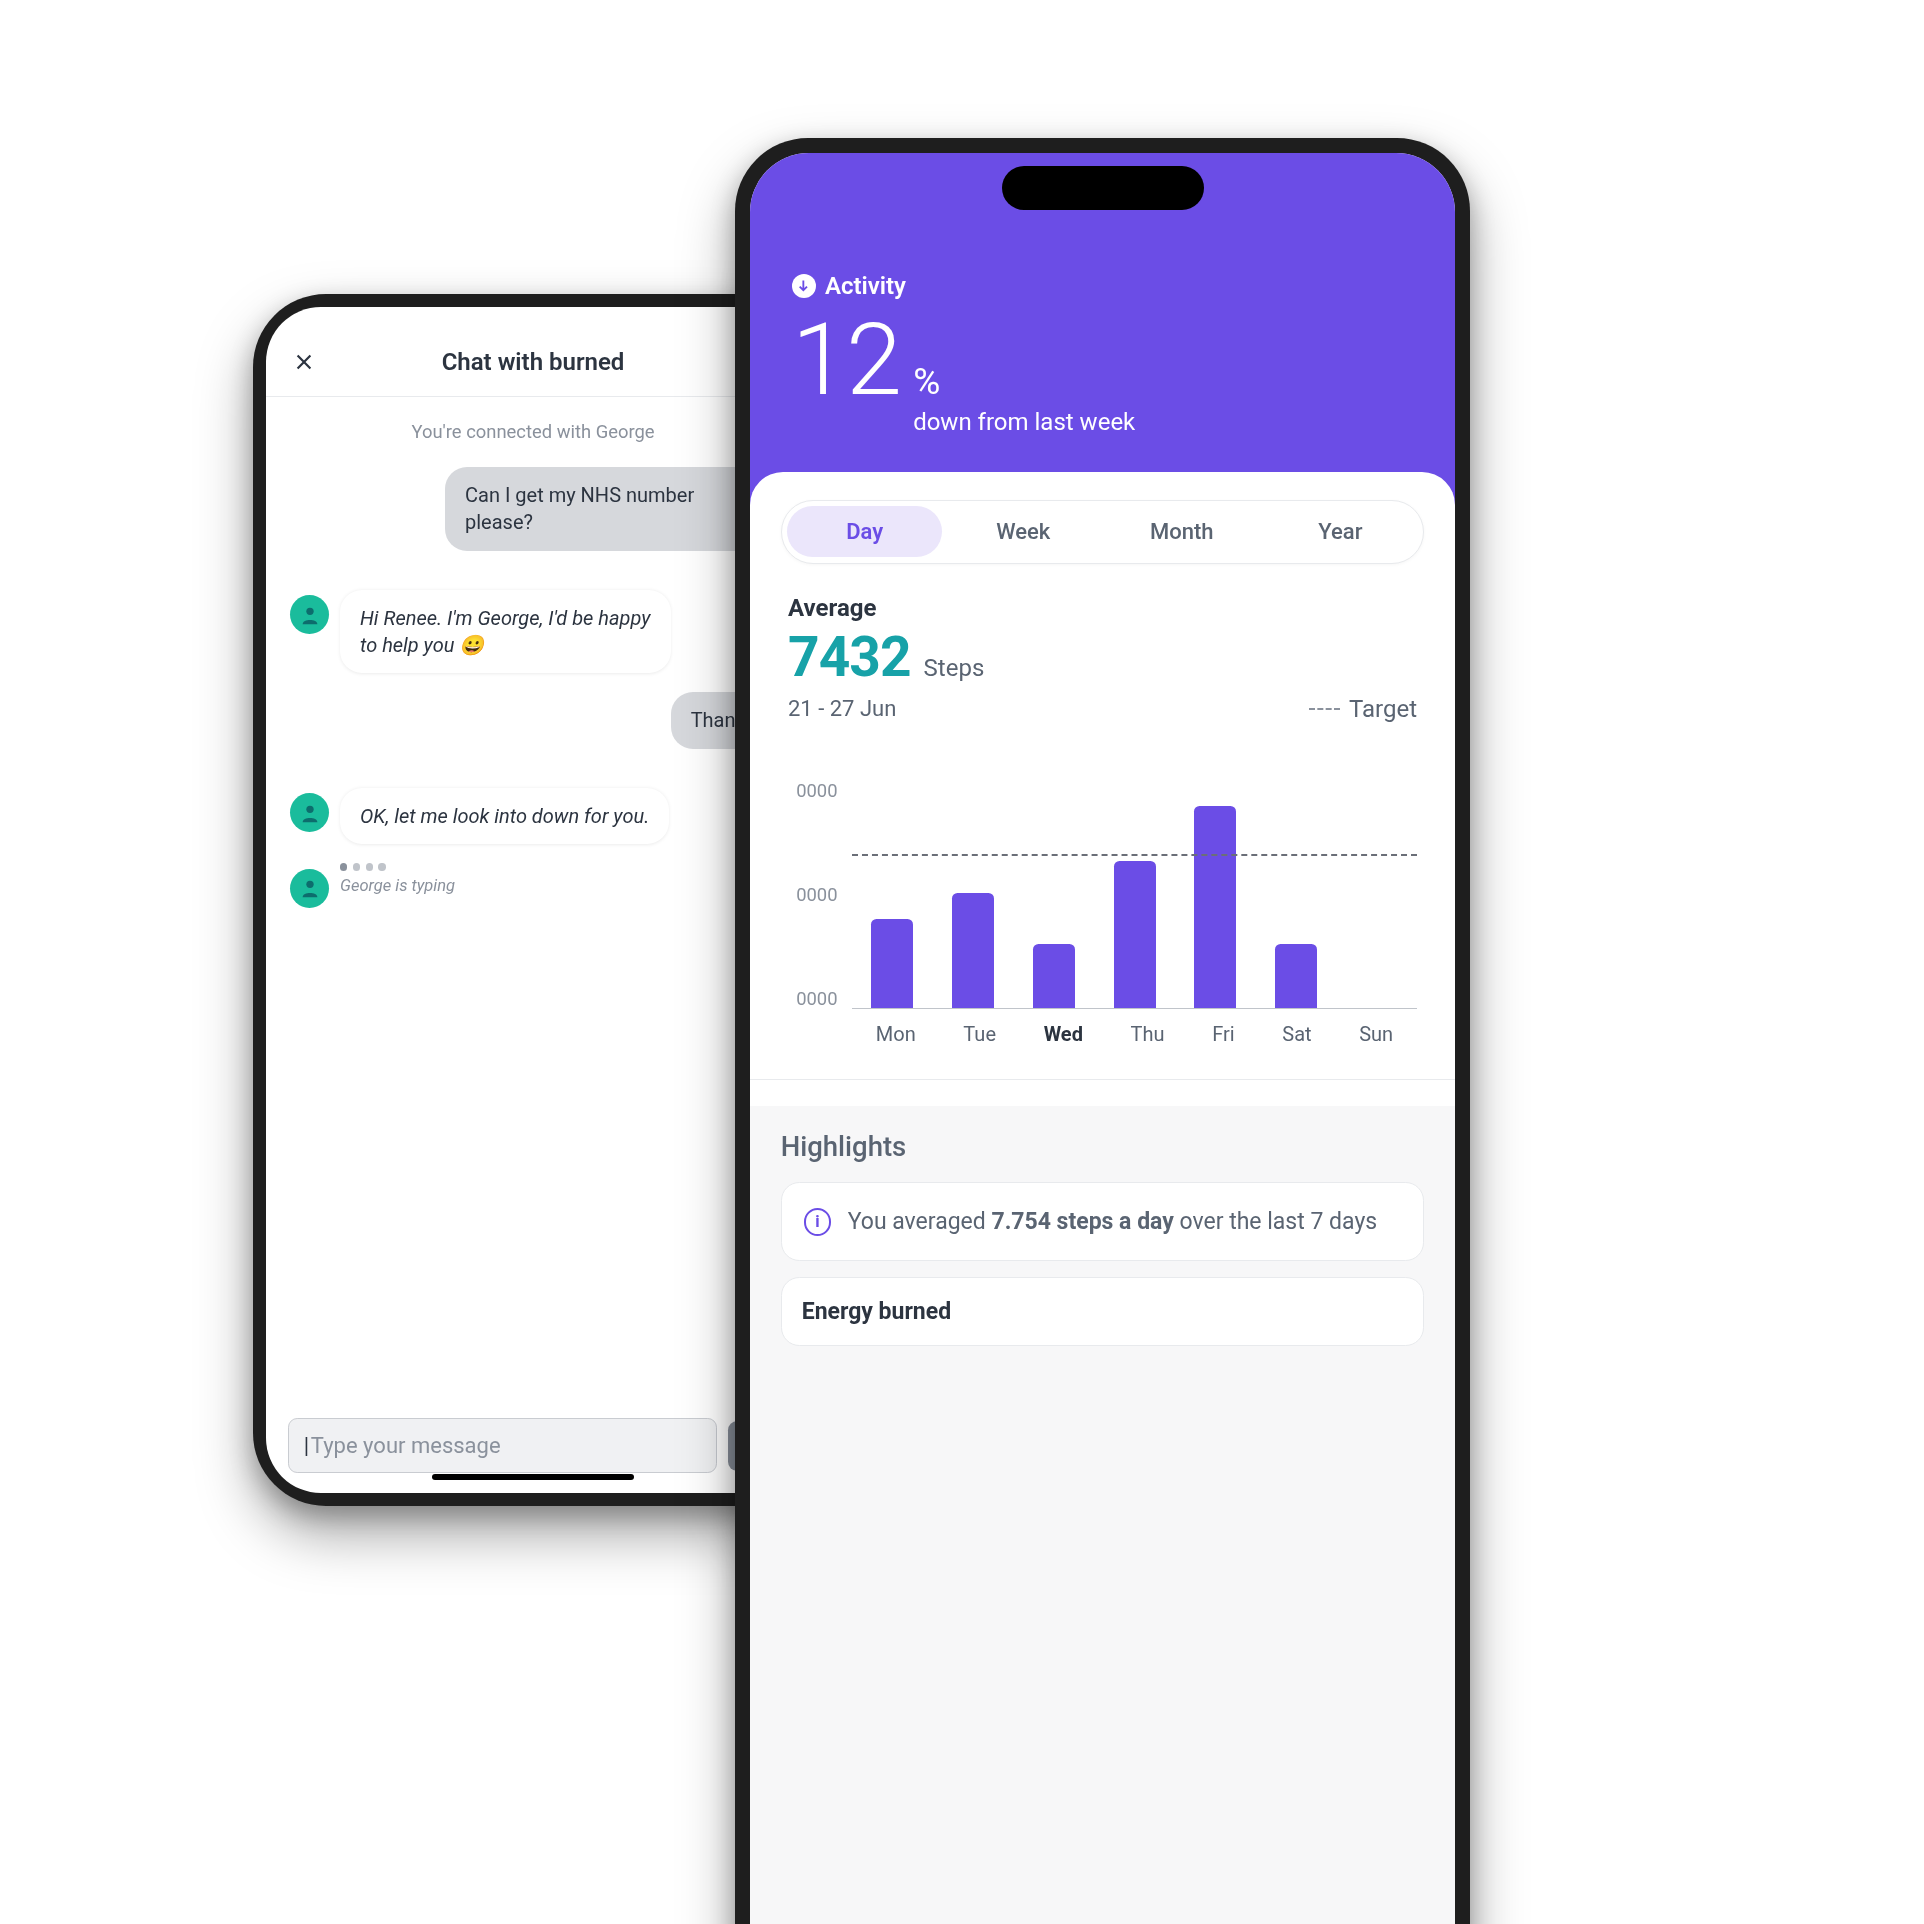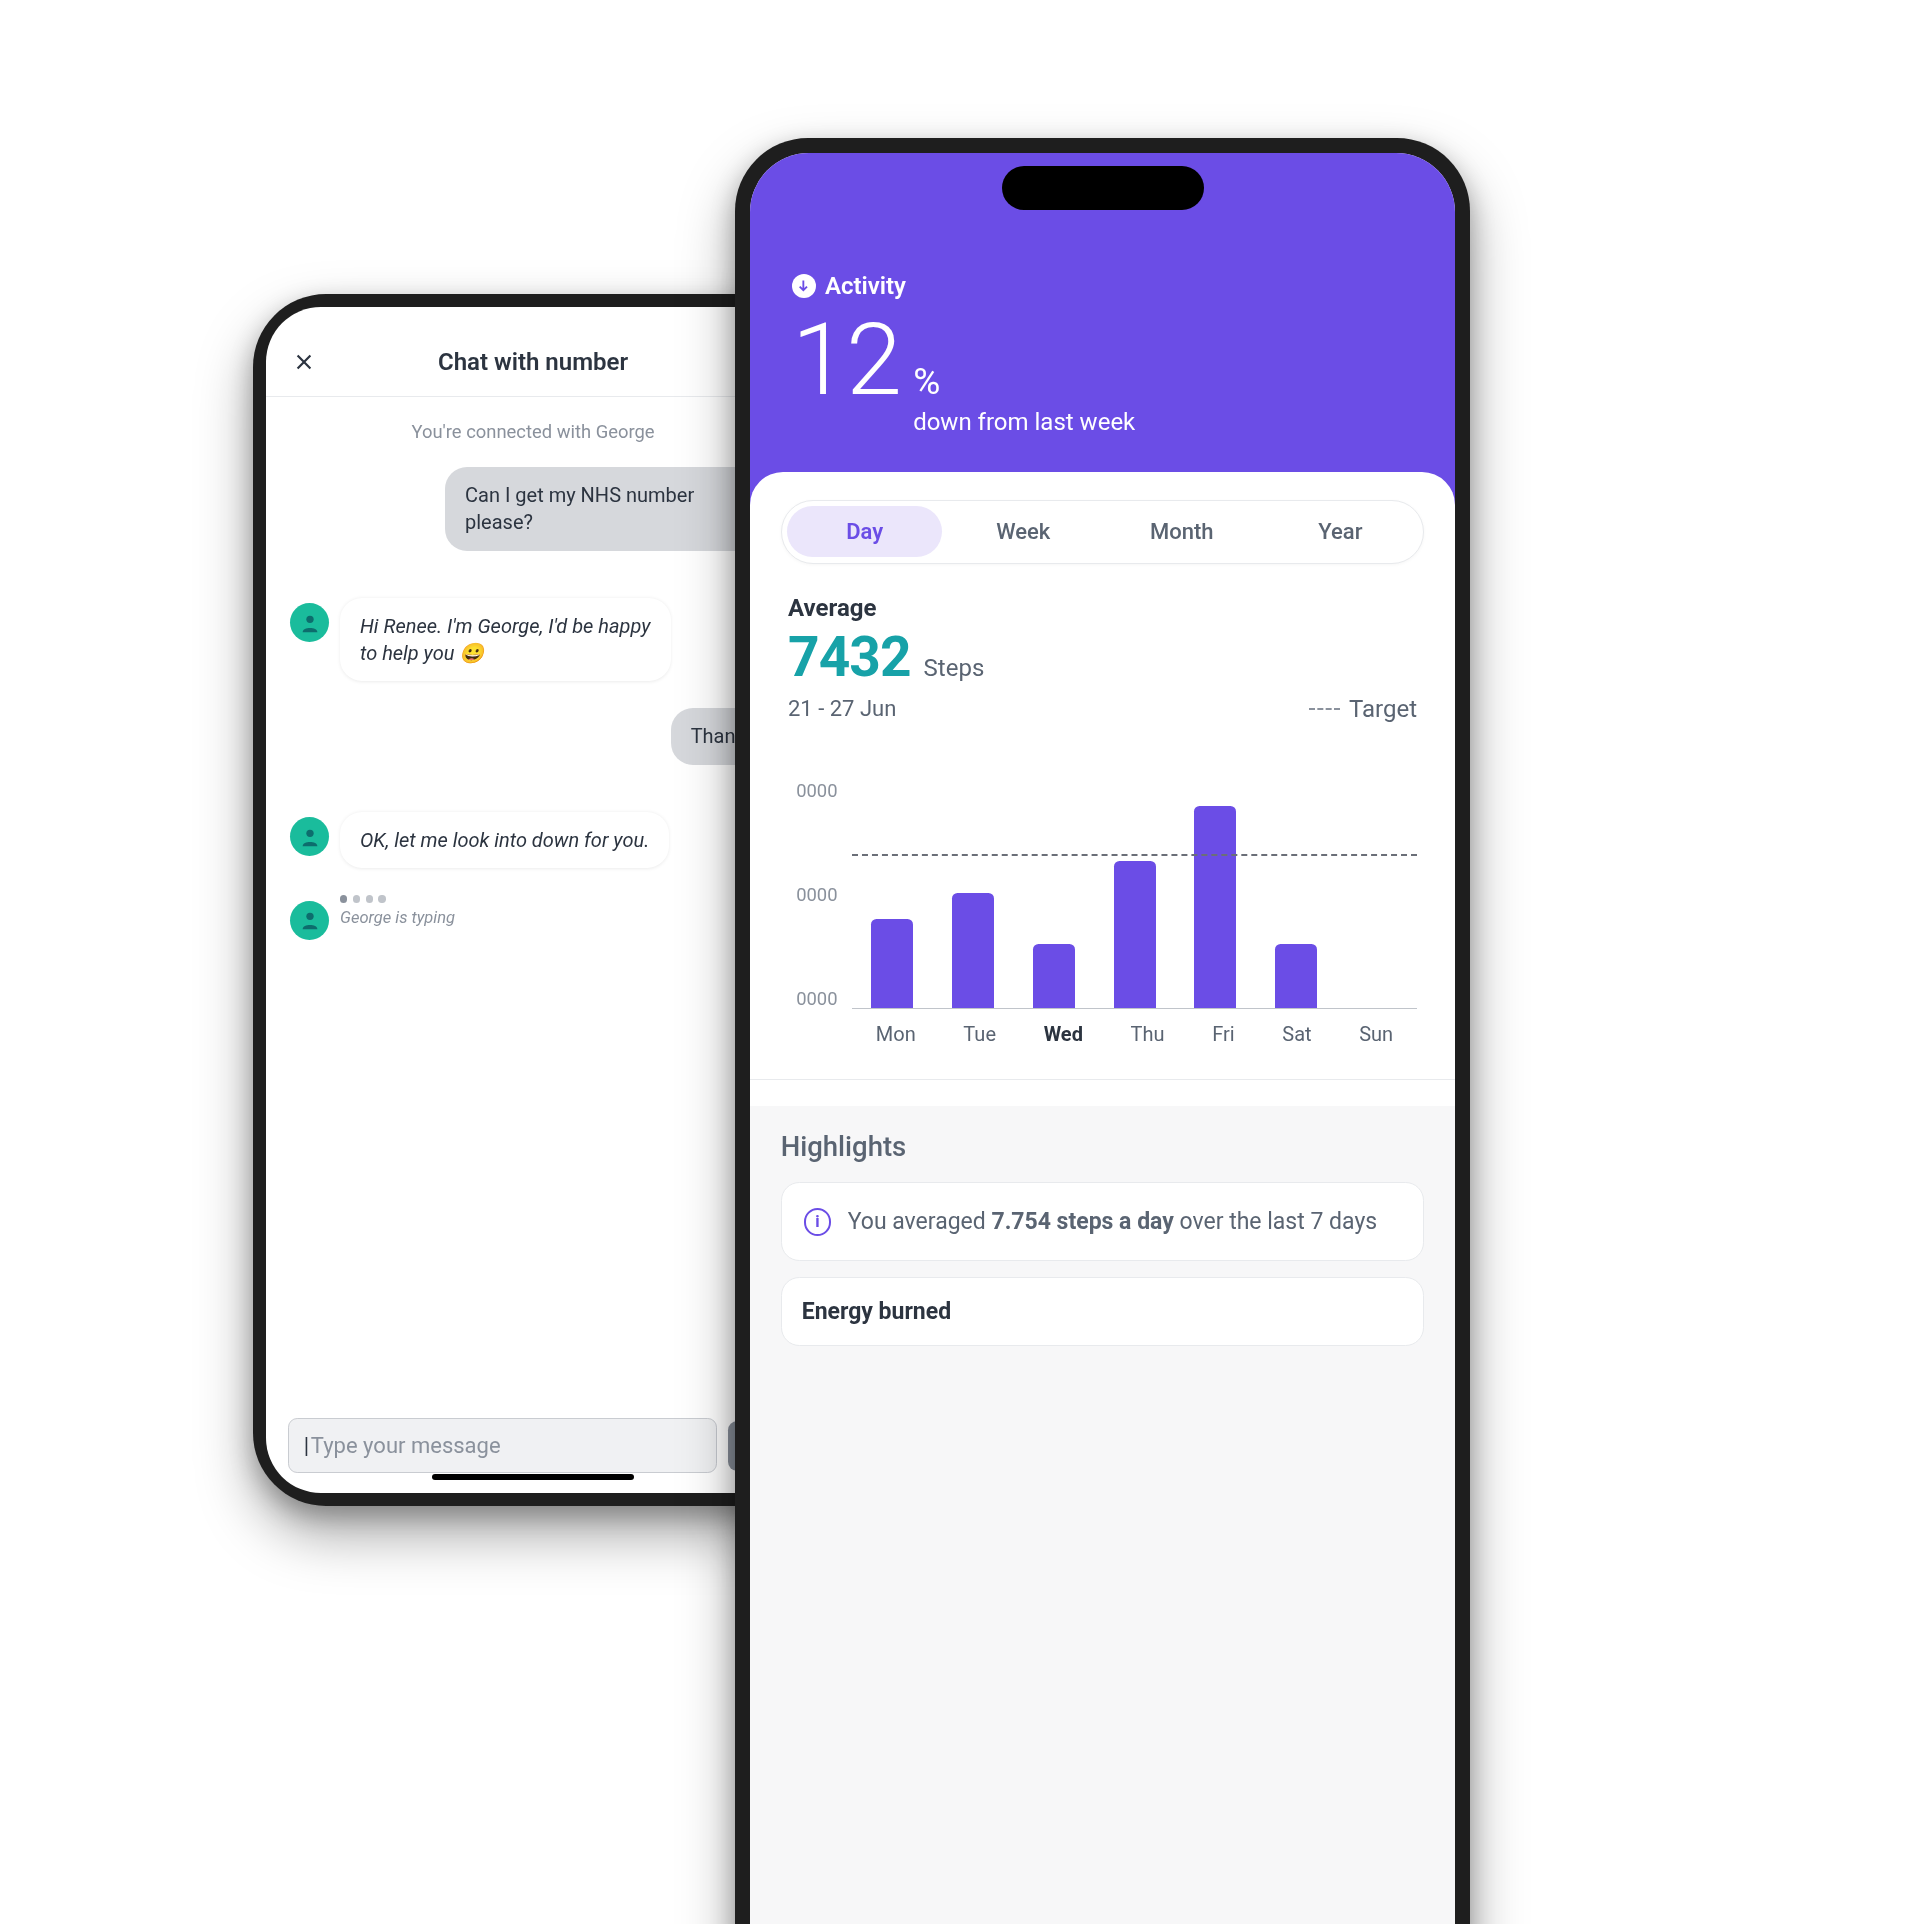--- a/index.html
+++ b/index.html
@@ -107,21 +107,21 @@
     text-align: center;
     font-size: 18.4px;
     color: var(--text-light);
     padding: 24px 0 16.5px 0;
   }
   .chat-body {
     flex: 1;
     padding: 9.2px 24px;
     display: flex;
     flex-direction: column;
-    gap: 27px;
+    gap: 19px;
     overflow: hidden;
   }
   .msg-row { display: flex; align-items: flex-start; gap: 11px; }
   .msg-row.out { justify-content: flex-end; }
   .msg-row.in { justify-content: flex-start; }
   .avatar {
     width: 39px; height: 39px;
     border-radius: 50%;
     background: var(--teal-avatar);
     display: flex; align-items: center; justify-content: center;
@@ -376,21 +376,21 @@
 
   <div class="phone phone-left">
     <div class="phone-screen">
       <div class="chat">
         <div class="chat-header">
           <div class="close-icon">
             <svg viewBox="0 0 24 24">
                 <path d="M5 5 L19 19 M19 5 L5 19" fill="none"></path>
               </svg>
           </div>
-          <div class="chat-title">Chat with number</div>
+          <div class="chat-title">Chat with burned</div>
         </div>
         <div class="chat-status">You're connected with George</div>
 
         <div class="chat-body">
 
           <div class="msg-row out">
             <div class="out-wrap">
               <div class="bubble out">Can I get my NHS number please?</div>
               <div class="checkmark">
                 <svg viewBox="0 0 12 12">

